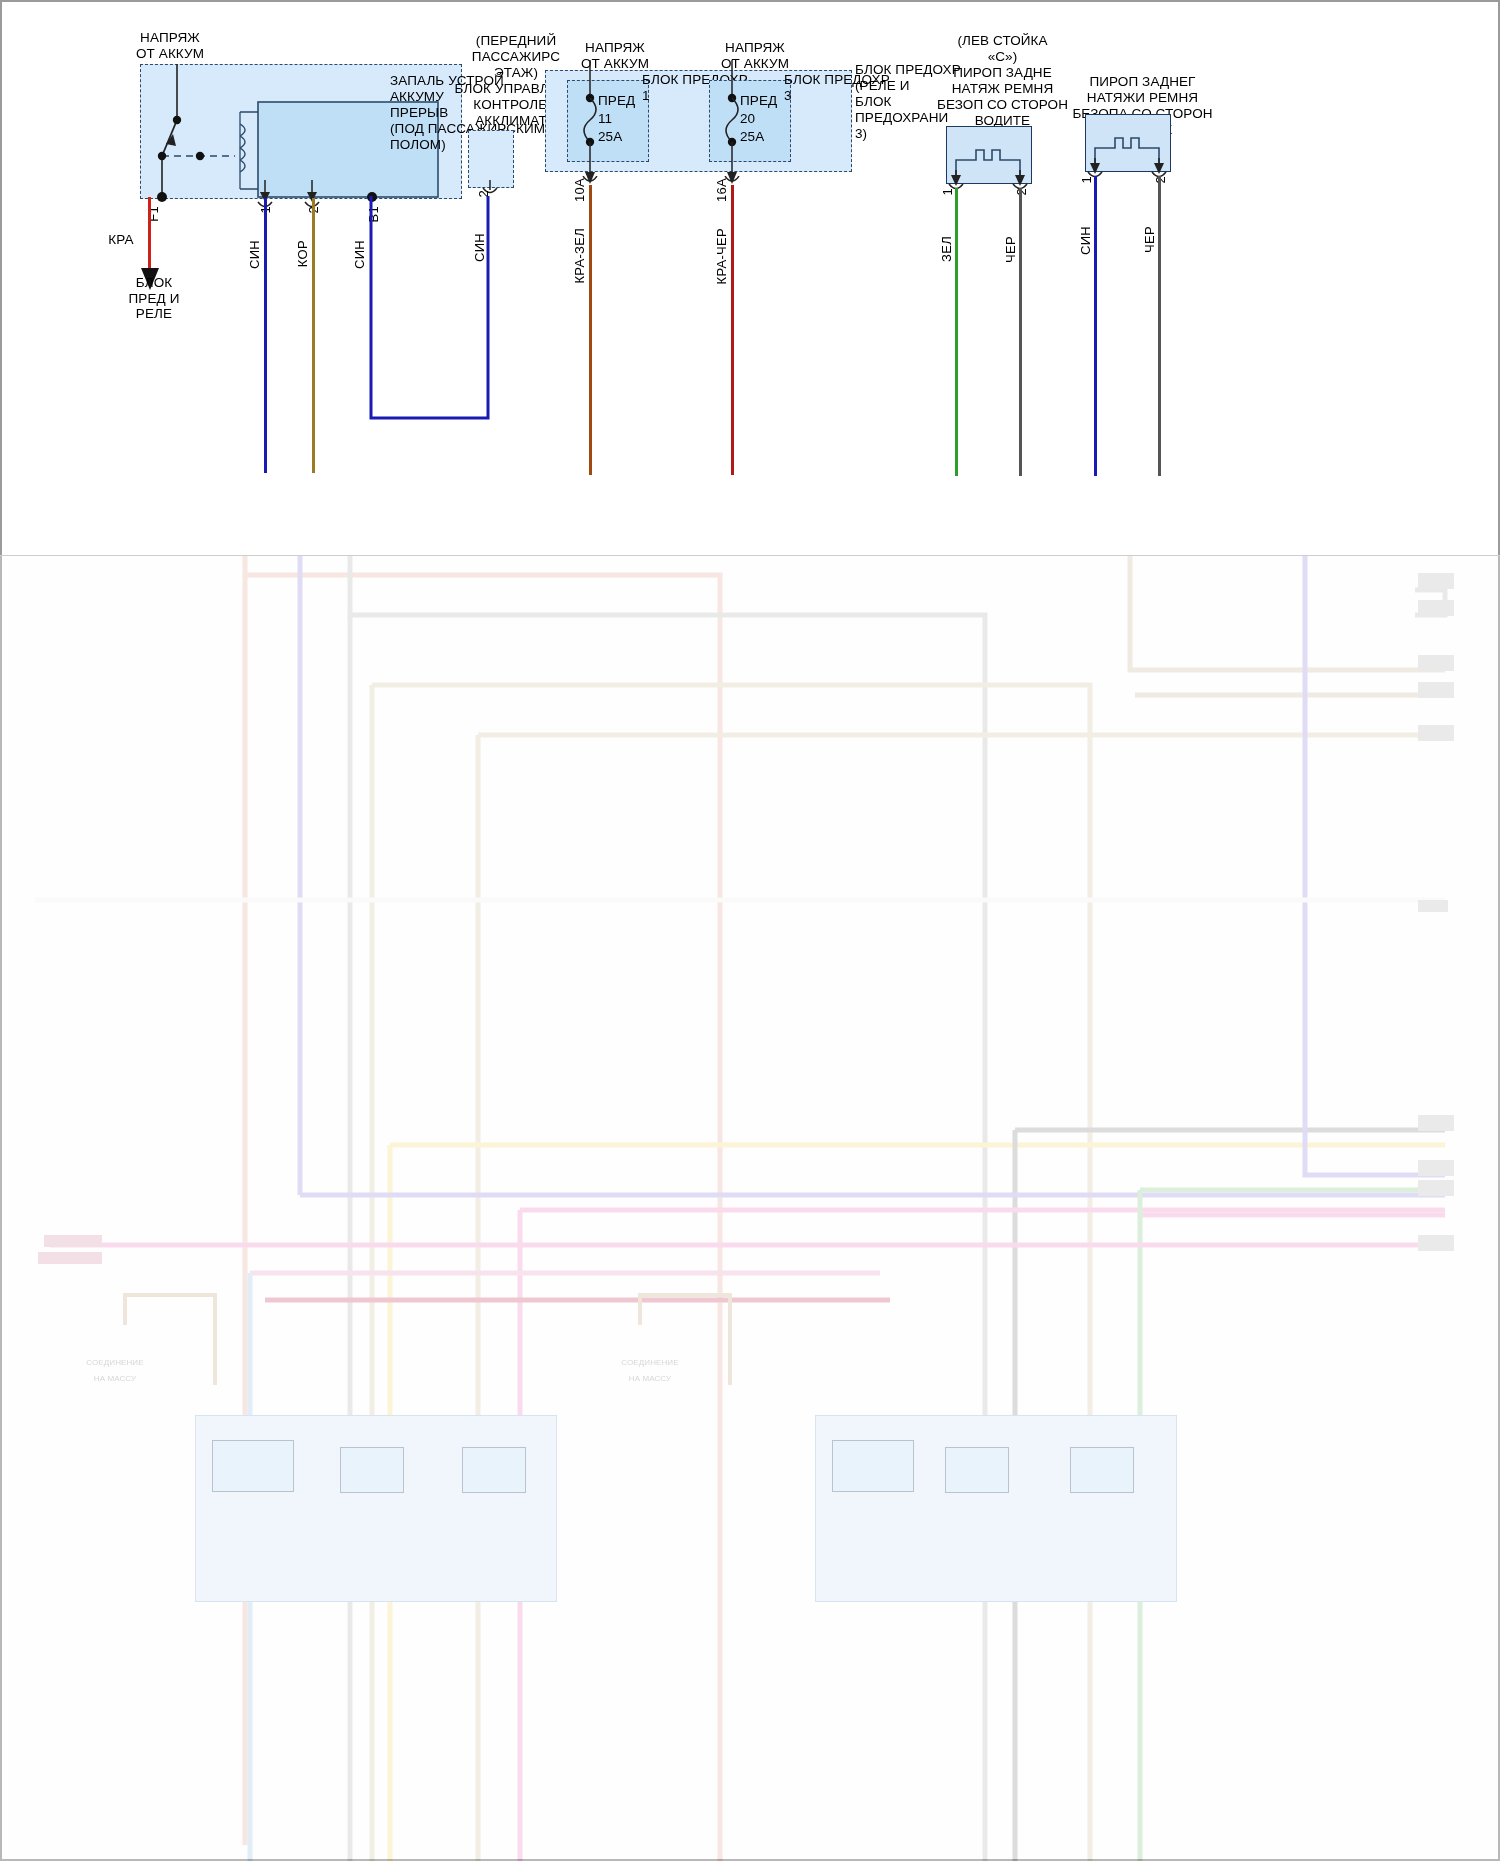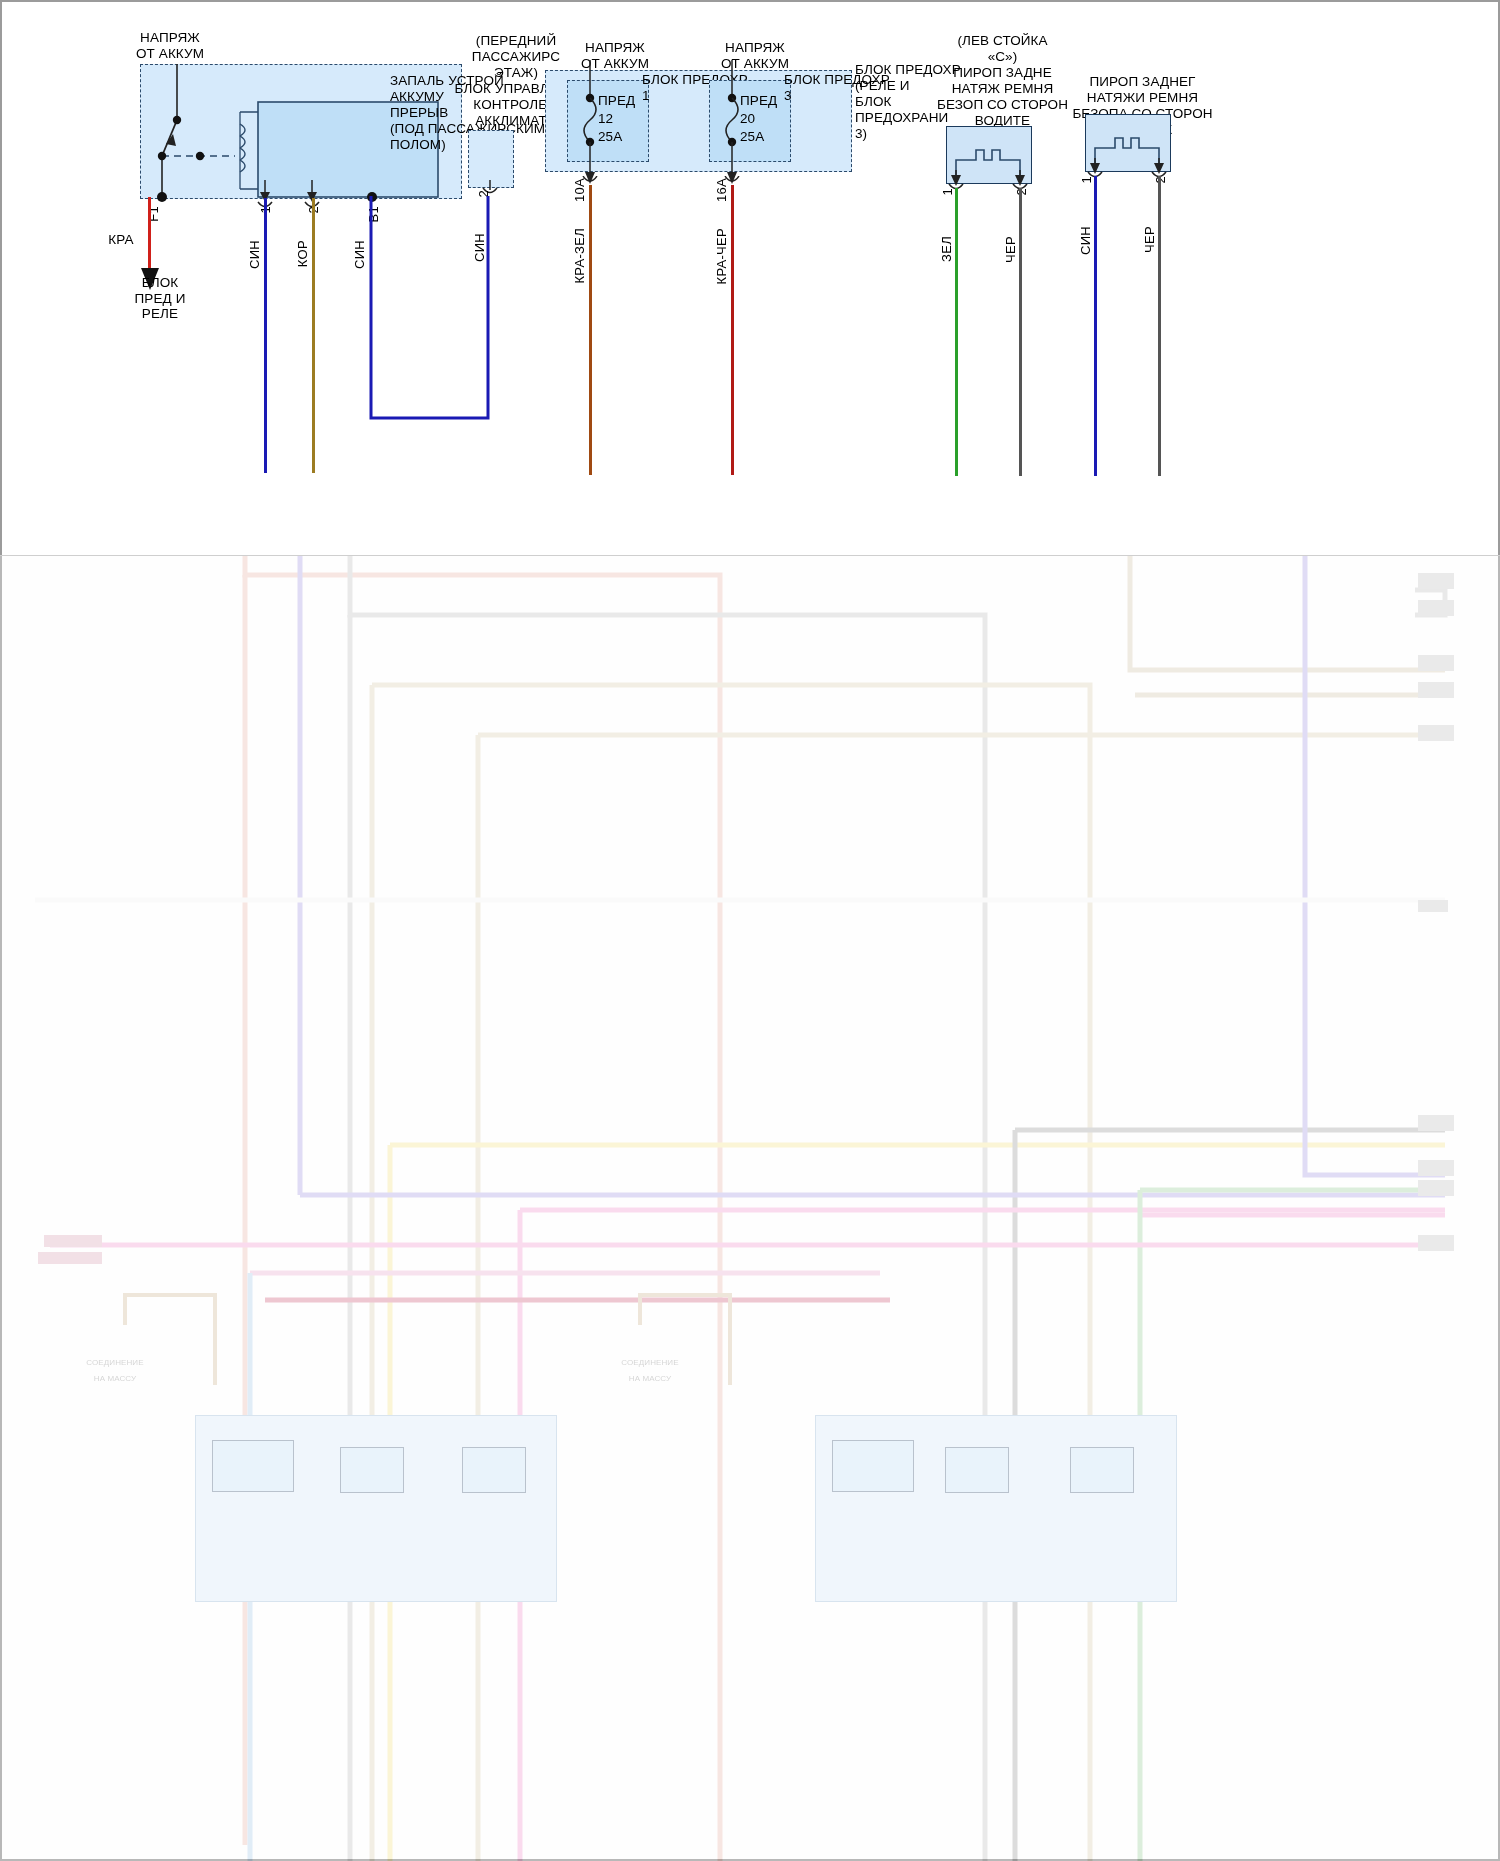--- a/index.html
+++ b/index.html
@@ -148,21 +148,21 @@
   <span class="vlbl" style="left:146px;top:206px;">F1</span>
   <span class="vlbl" style="left:258px;top:206px;">1</span>
   <span class="vlbl" style="left:306px;top:206px;">2</span>
   <span class="vlbl" style="left:366px;top:206px;">B1</span>
 
   <div class="wire" style="left:148px;top:197px;width:3px;height:76px;background:#d0201a;"></div>
   <svg class="abs" style="left:138px;top:268px;" width="24" height="30">
     <polygon points="3,0 21,0 12,22" fill="#111"></polygon>
   </svg>
   <span class="lbl" style="left:98px;top:232px;width:46px;">КРА</span>
-  <div class="lbl" style="left:120px;top:275px;width:80px;">БЛОК
+  <div class="lbl" style="left:114px;top:275px;width:80px;">БЛОК
 ПРЕД И
 РЕЛЕ</div>
 
   <div class="lbl lbl-l" style="left:390px;top:62px;width:165px;line-height:16px;margin-top:11px;">ЗАПАЛЬ УСТРОЙ
 АККУМУ
 ПРЕРЫВ
 (ПОД ПАССАЖИРСКИМ
 ПОЛОМ)</div>
   <div class="lbl" style="left:432px;top:33px;width:168px;line-height:16px;">(ПЕРЕДНИЙ
 ПАССАЖИРС
@@ -196,21 +196,21 @@
 ОТ АККУМ</div>
   <div class="box-dash2" style="left:567px;top:80px;width:80px;height:80px;"></div>
   <svg class="abs" style="left:567px;top:60px;" width="90" height="140">
     <line x1="23" y1="0" x2="23" y2="38" stroke="#222" stroke-width="1.5"></line>
     <circle cx="23" cy="38" r="4.2" fill="#111"></circle>
     <path d="M23,38 q12,12 0,22 q-12,10 0,22" fill="none" stroke="#222" stroke-width="1.6"></path>
     <circle cx="23" cy="82" r="4.2" fill="#111"></circle>
     <line x1="23" y1="82" x2="23" y2="122" stroke="#222" stroke-width="1.5"></line>
     <polygon points="18,112 28,112 23,124" fill="#222"></polygon>
   </svg>
-  <div class="lbl lbl-l" style="left:598px;top:92px;width:60px;line-height:18px;"><span>ПРЕД</span><br><span>12</span><br><span>25А</span></div>
+  <div class="lbl lbl-l" style="left:598px;top:92px;width:60px;line-height:18px;"><span>ПРЕД</span><br><span>11</span><br><span>25А</span></div>
   <div class="lbl lbl-l" style="left:642px;top:72px;width:110px;line-height:16px;">БЛОК ПРЕДОХР
 1</div>
 
   <svg class="abs" style="left:578px;top:176px;" width="26" height="20">
     <path d="M5,0 q7,10 14,0" fill="none" stroke="#222" stroke-width="1.4"></path>
   </svg>
   <div class="wire" style="left:589px;top:185px;width:3px;height:290px;background:#a04a12;"></div>
   <span class="vlbl" style="left:572px;top:178px;">10А</span>
   <span class="vlbl" style="left:572px;top:228px;">КРА-ЗЕЛ</span>
 

